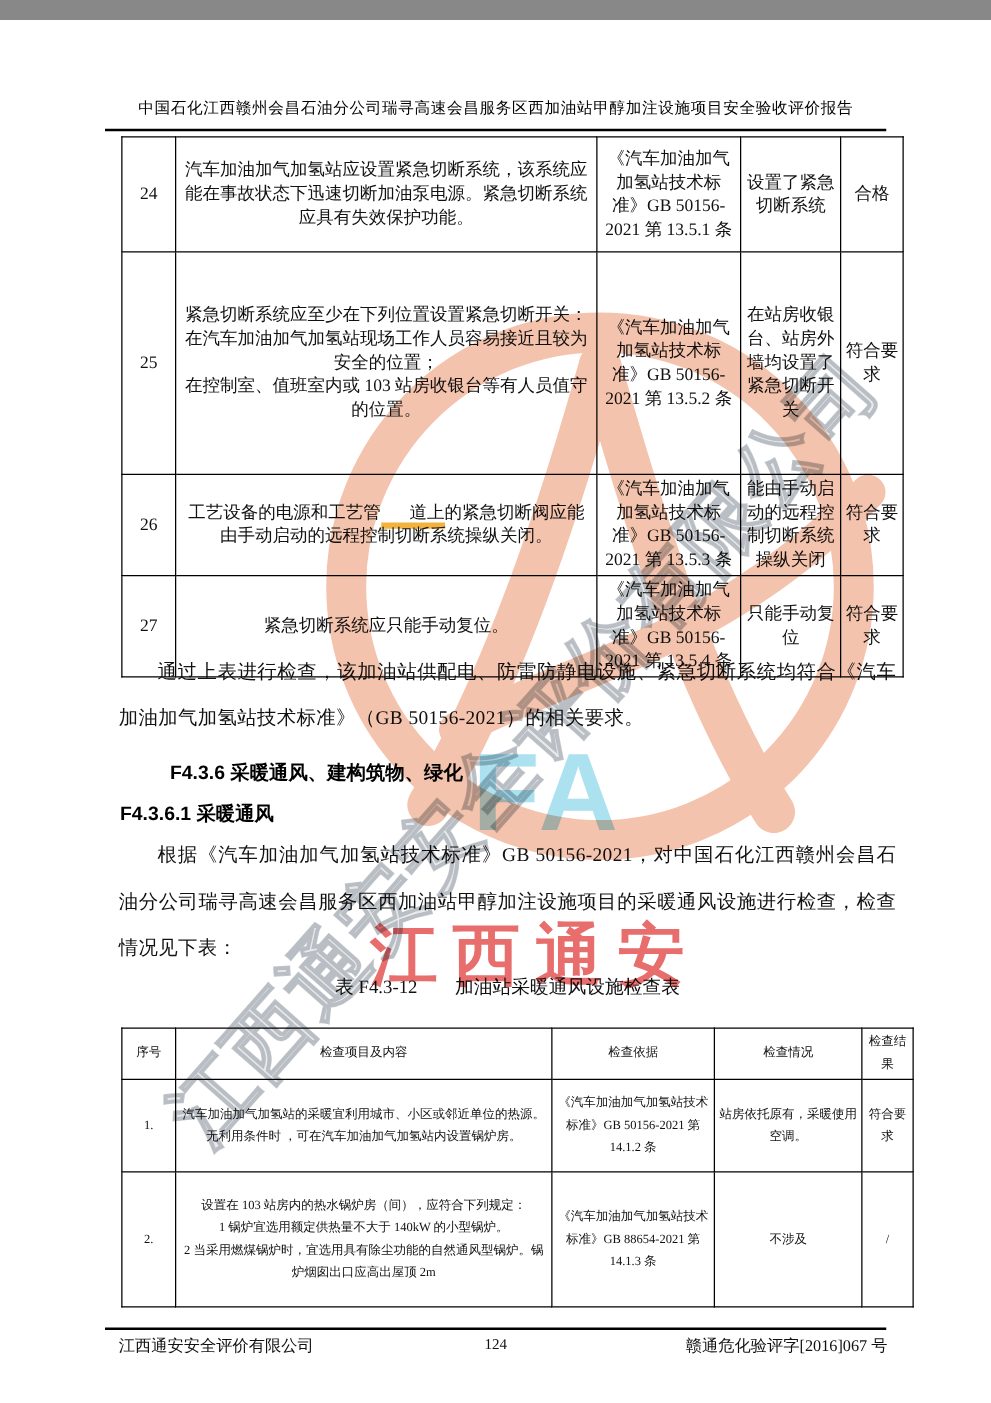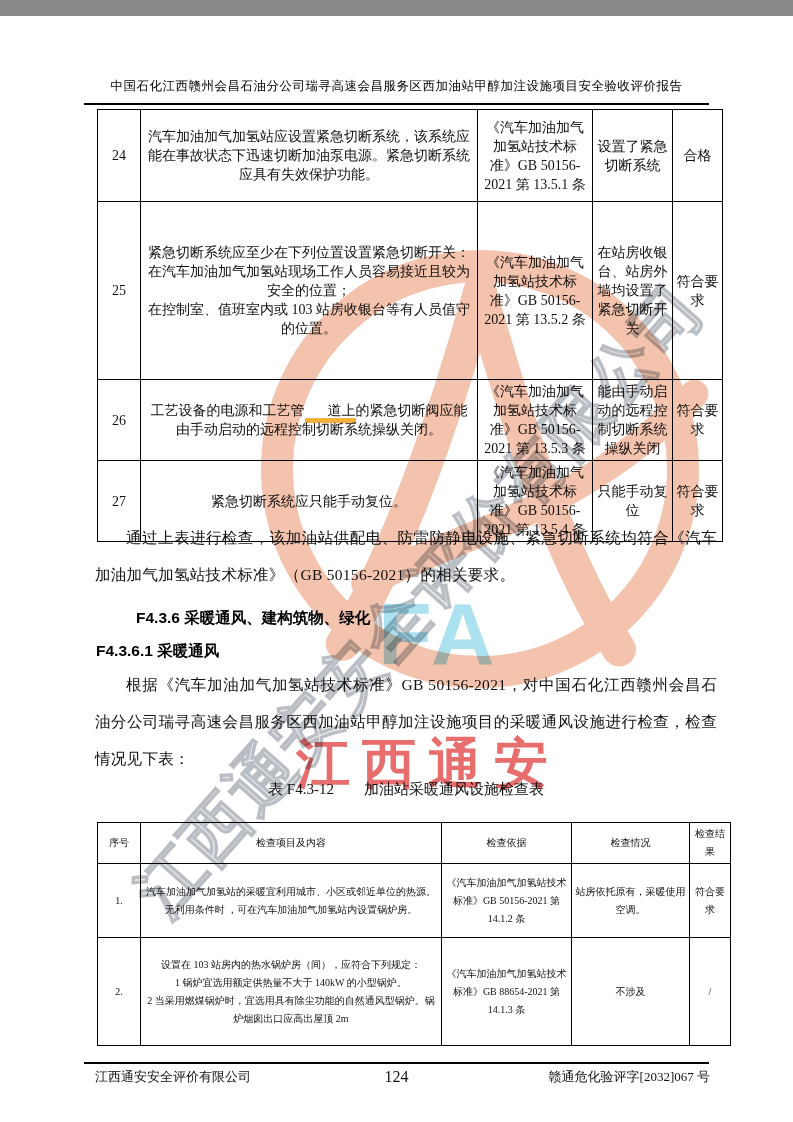--- a/index.html
+++ b/index.html
@@ -37,21 +37,21 @@
   }
   .h1{top:592px;left:136px;}
   .h2{top:625px;left:96px;}
   .tbl-caption{
     position:absolute;top:764px;left:95px;width:622px;margin:0;
     text-align:center;font-size:15px;font-weight:normal;
   }
   
   .footer-rule{position:absolute;top:1046px;left:84px;width:625px;height:2px;background:#000;}
   .footer-left{position:absolute;top:1052px;left:95px;font-size:13px;}
-  .footer-center{position:absolute;top:1052px;left:0;width:793px;text-align:center;font-size:16px;}
+  .footer-center{position:absolute;top:1052px;left:0;width:793px;text-align:center;font-size:12px;}
   .footer-right{position:absolute;top:1052px;right:83px;font-size:13px;}
   
   .wm{position:absolute;pointer-events:none;mix-blend-mode:multiply;}
   .wm-seal{top:218px;left:245px;width:470px;height:470px;opacity:.5;}
   .wm-letters{
     top:578px;left:378px;font-family:"Liberation Sans","DejaVu Sans",sans-serif;
     font-size:88px;line-height:80px;font-weight:bold;letter-spacing:4px;opacity:.65;
   }
   .wm-red{
     top:718px;left:296px;font-family:"DejaVu Sans",sans-serif;
@@ -153,21 +153,21 @@
       <td>《汽车加油加气加氢站技术标准》GB 88654-2021 第 14.1.3 条</td>
       <td>不涉及</td>
       <td>/</td>
     </tr>
   </tbody>
     </table>
 
   <div class="footer-rule"></div>
   <div class="footer-left">江西通安安全评价有限公司</div>
   <div class="footer-center">124</div>
-  <div class="footer-right">赣通危化验评字[2032]067 号</div>
+  <div class="footer-right">赣通危化验评字[2016]067 号</div>
 
   <svg class="wm wm-seal" viewBox="0 0 500 500">
     <circle cx="250" cy="250" r="216" fill="none" stroke="#e8875c" stroke-width="34"></circle>
     <path d="M250,62 C 214,190 168,330 104,436" fill="none" stroke="#e8875c" stroke-width="36" stroke-linecap="round"></path>
     <path d="M250,62 C 288,195 330,335 398,442" fill="none" stroke="#e8875c" stroke-width="36" stroke-linecap="round"></path>
     <path d="M128,372 C 250,310 355,295 478,170" fill="none" stroke="#e8875c" stroke-width="30" stroke-linecap="round"></path>
   </svg>
   <div class="wm wm-letters" style="color:#7fd2e8">FA</div>
   <div class="wm wm-red" style="color:#e03c3c">江西通安</div>
   <div class="wm wm-diag">江西通安安全评价有限公司</div>

